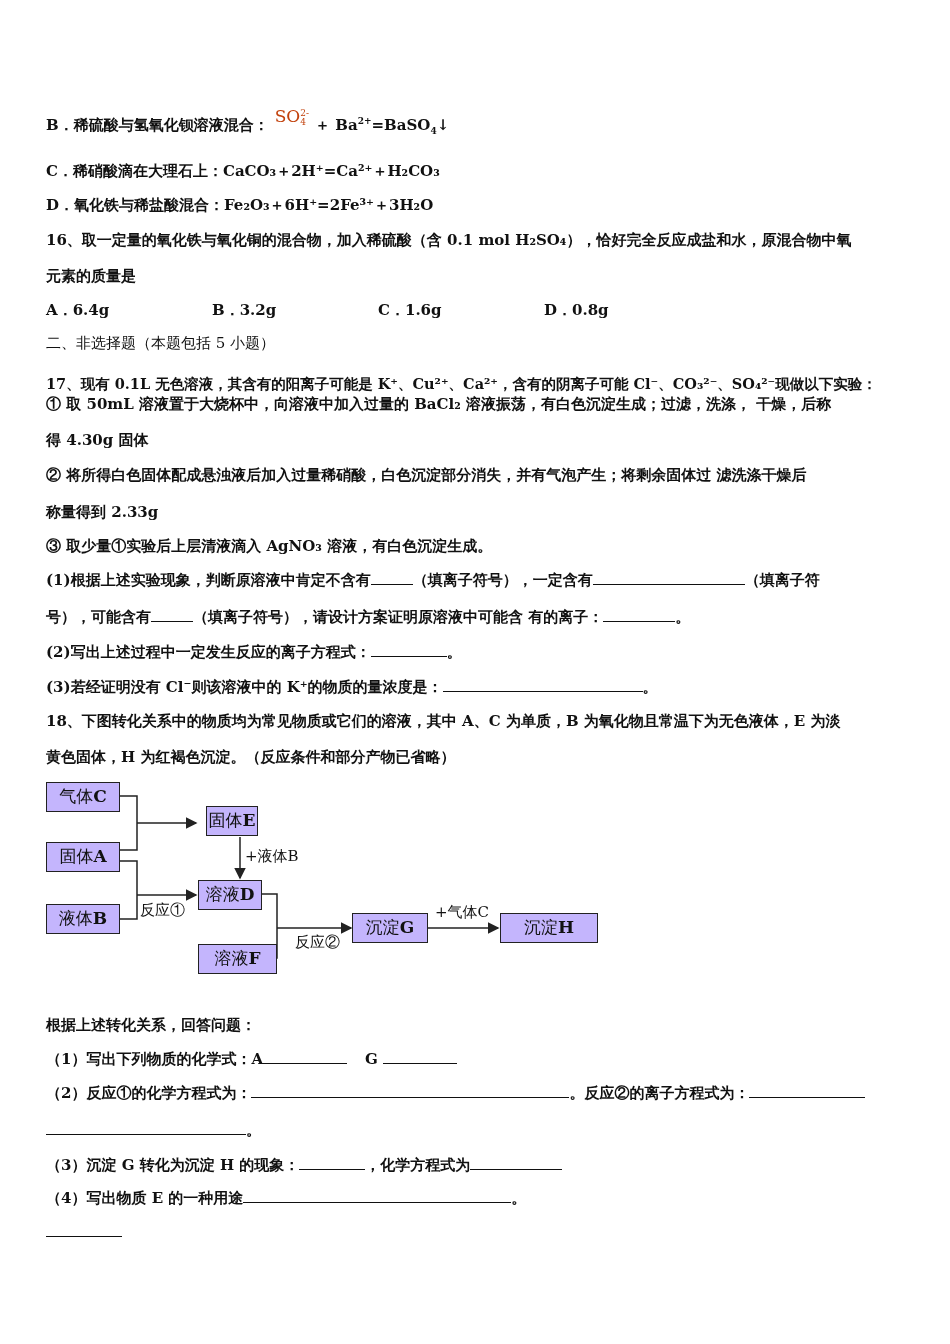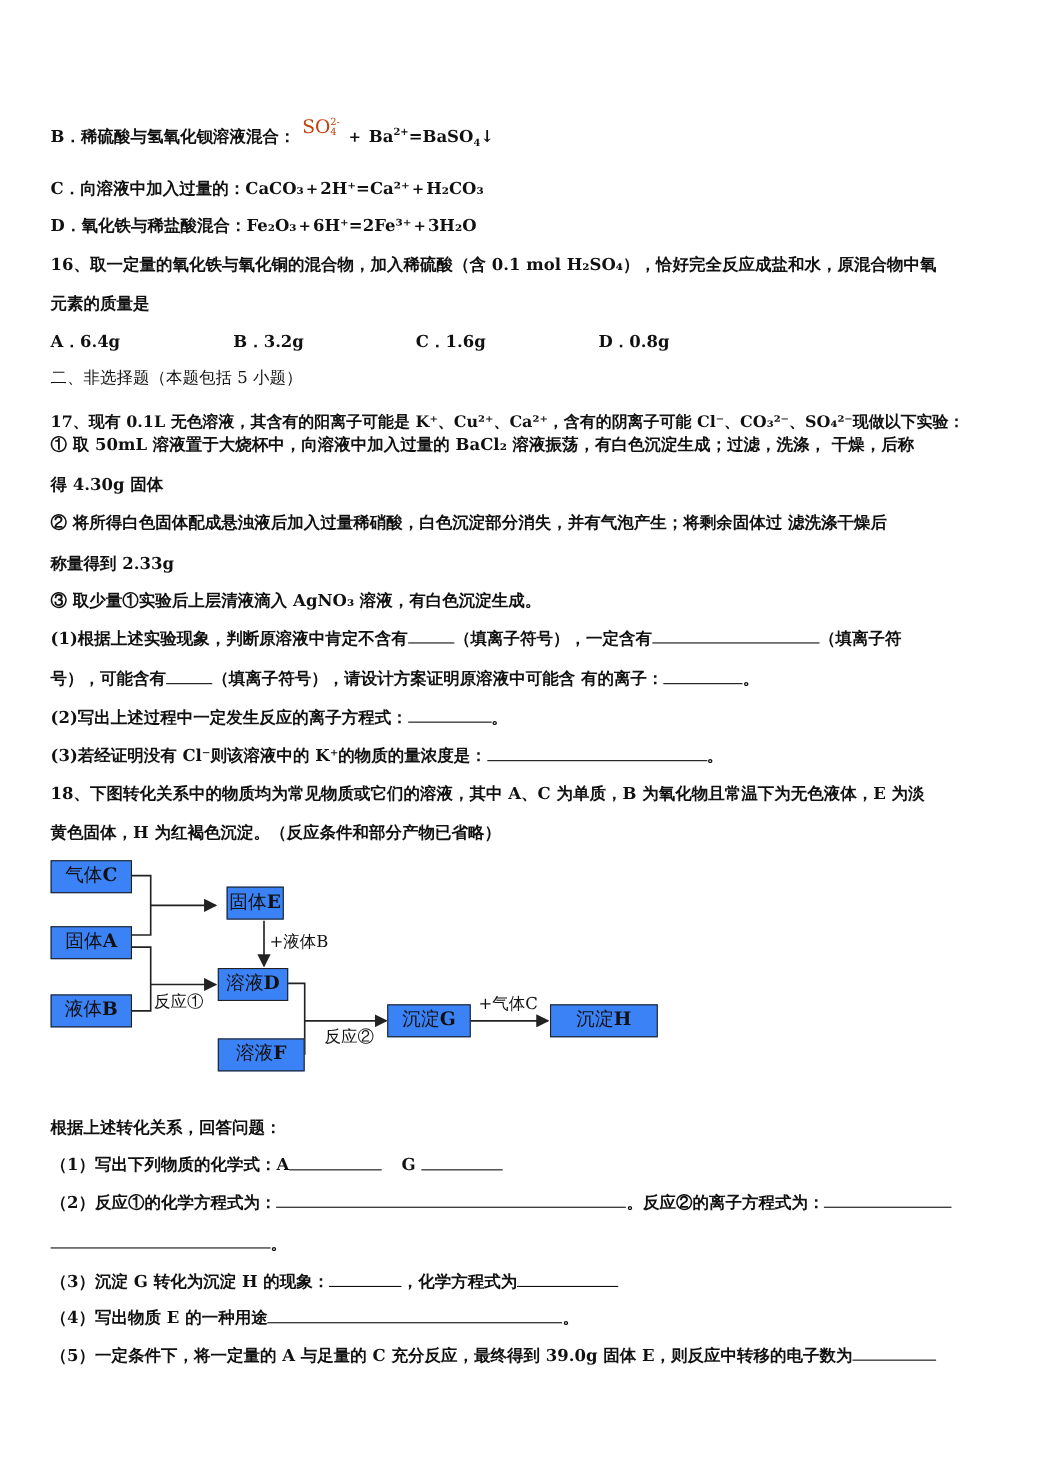--- a/index.html
+++ b/index.html
@@ -12,37 +12,37 @@
   }
   .line { position: absolute; left: 46px; white-space: nowrap; line-height: 20px; }
   sup, sub { font-size: 9px; line-height: 0; }
   .blank { display: inline-block; border-bottom: 1px solid #111; height: 14px; vertical-align: baseline; }
   .so4 { font-weight: normal; color: #c2410c; font-size: 17px; position: relative; top: -8px; margin: 0 6px 0 6px; }
   .opt { display: inline-block; }
 
   
   .diagram { position: absolute; left: 40px; top: 775px; width: 550px; height: 210px; }
   .box {
-    position: absolute; border: 1.5px solid #222; background: #3b82f6;
+    position: absolute; border: 1.5px solid #222; background: #c4b5fd;
     font-size: 17px; font-weight: normal; text-align: center; line-height: 26px;
     box-sizing: border-box; height: 30px;
   }
   .box b { font-weight: bold; }
   .lbl { position: absolute; font-size: 15px; font-weight: normal; white-space: nowrap; }
   .diagram svg { position: absolute; left: 0; top: 0; }
 </style>
 </head>
 <body>
 
 <div class="line" style="top:114px;">
   <span>B．</span><span>稀硫酸与氢氧化钡溶液混合：</span><span class="so4"><span>SO</span><span style="display:inline-block;vertical-align:middle;line-height:9px;font-size:9px;text-align:left;"><span style="display:block;">2-</span><span style="display:block;">4</span></span></span><span>＋ Ba</span><sup>2+</sup><span>=BaSO</span><sub>4</sub><span>↓</span>
 </div>
 
 <div class="line" style="top:161px;">
-  <span>C．</span><span>向溶液中加入过量的：</span><span>CaCO₃＋2H⁺=Ca²⁺＋H₂CO₃</span>
+  <span>C．</span><span>稀硝酸滴在大理石上：</span><span>CaCO₃＋2H⁺=Ca²⁺＋H₂CO₃</span>
 </div>
 
 <div class="line" style="top:195px;">
   <span>D．</span><span>氧化铁与稀盐酸混合：</span><span>Fe₂O₃＋6H⁺=2Fe³⁺＋3H₂O</span>
 </div>
 
 <div class="line" style="top:230px;">16、取一定量的氧化铁与氧化铜的混合物，加入稀硫酸（含 0.1 mol H₂SO₄），恰好完全反应成盐和水，原混合物中氧</div>
 <div class="line" style="top:266px;">元素的质量是</div>
 <div class="line" style="top:300px;">
   <span class="opt" style="width:166px;">A．6.4g</span><span class="opt" style="width:166px;">B．3.2g</span><span class="opt" style="width:166px;">C．1.6g</span><span class="opt">D．0.8g</span>
@@ -122,14 +122,14 @@
 <div class="line" style="top:1120px;">
   <span class="blank" style="width:200px;"></span><span>。</span>
 </div>
 <div class="line" style="top:1155px;">
   <span>（3）沉淀 G 转化为沉淀 H 的现象：</span><span class="blank" style="width:66px;"></span><span>，化学方程式为</span><span class="blank" style="width:92px;"></span>
 </div>
 <div class="line" style="top:1188px;">
   <span>（4）写出物质 E 的一种用途</span><span class="blank" style="width:268px;"></span><span>。</span>
 </div>
 <div class="line" style="top:1222px;">
-  <span>（5）一定条件下，将一定量的 A 与足量的 C 充分反应，最终得到 39.0g 固体 E，则反应中转移的电子数为</span><span class="blank" style="width:76px;"></span>
+  <span class="blank" style="width:76px;"></span>
 </div>
 
 </body></html>

